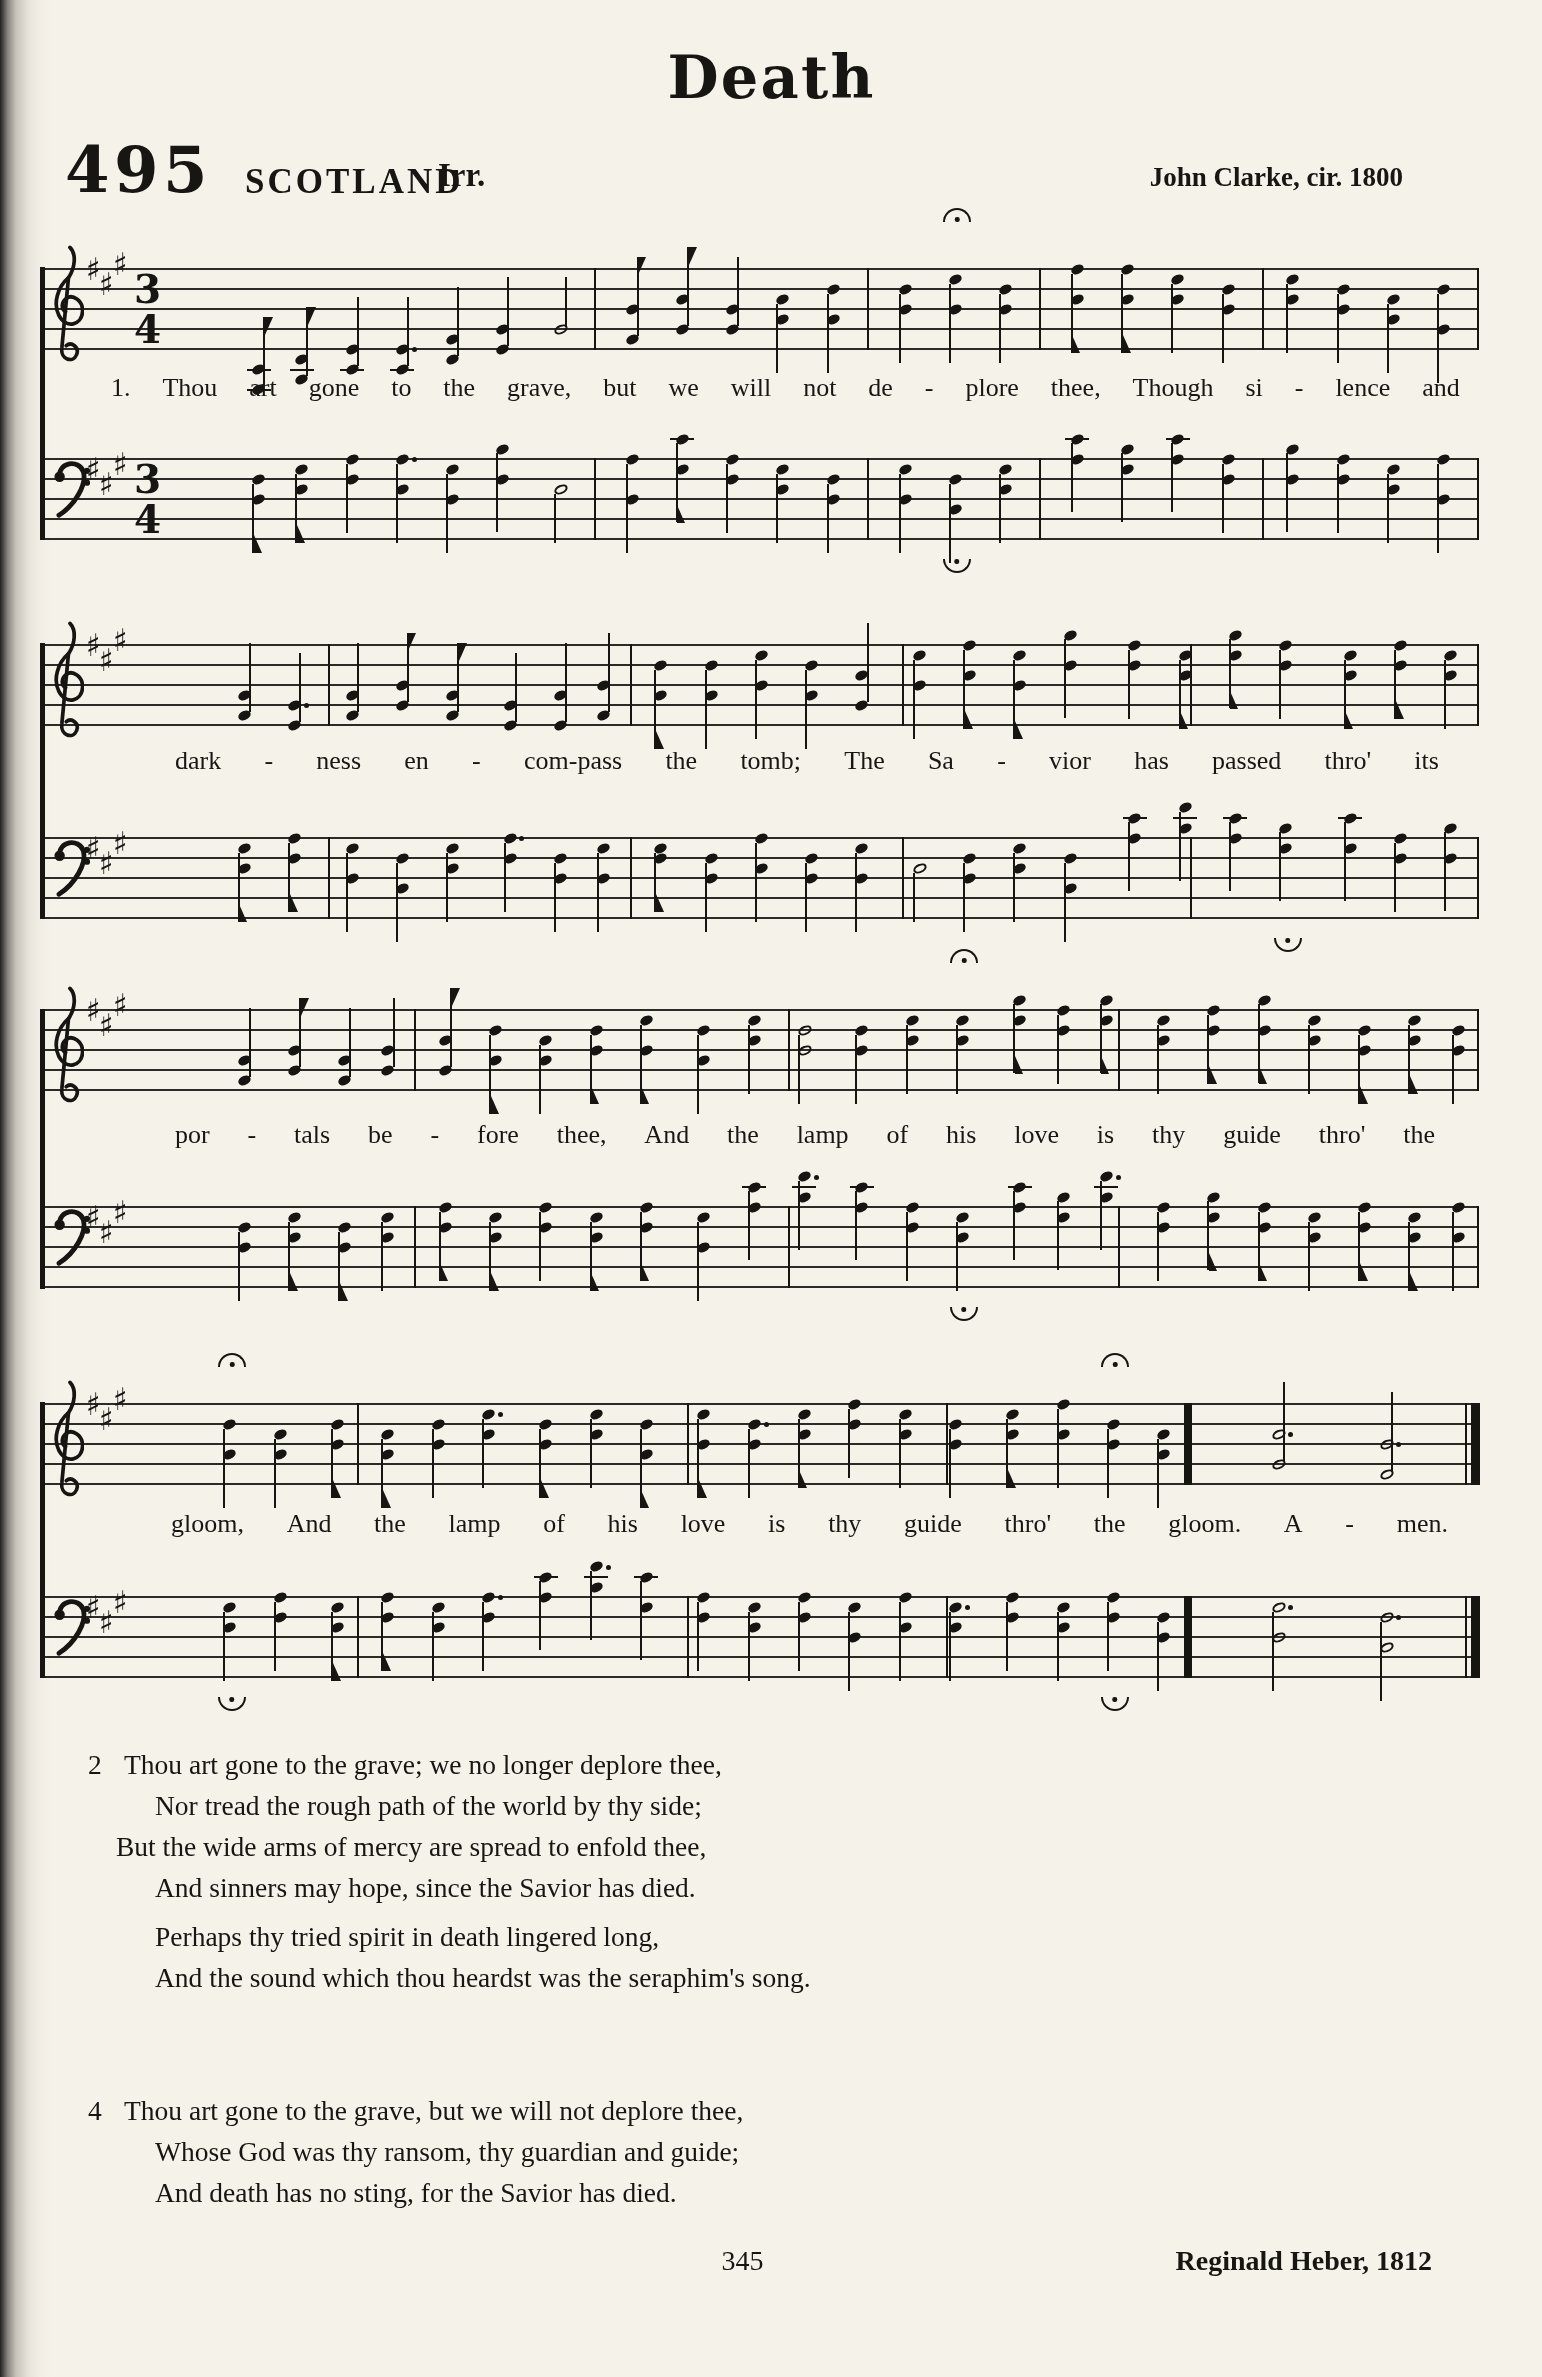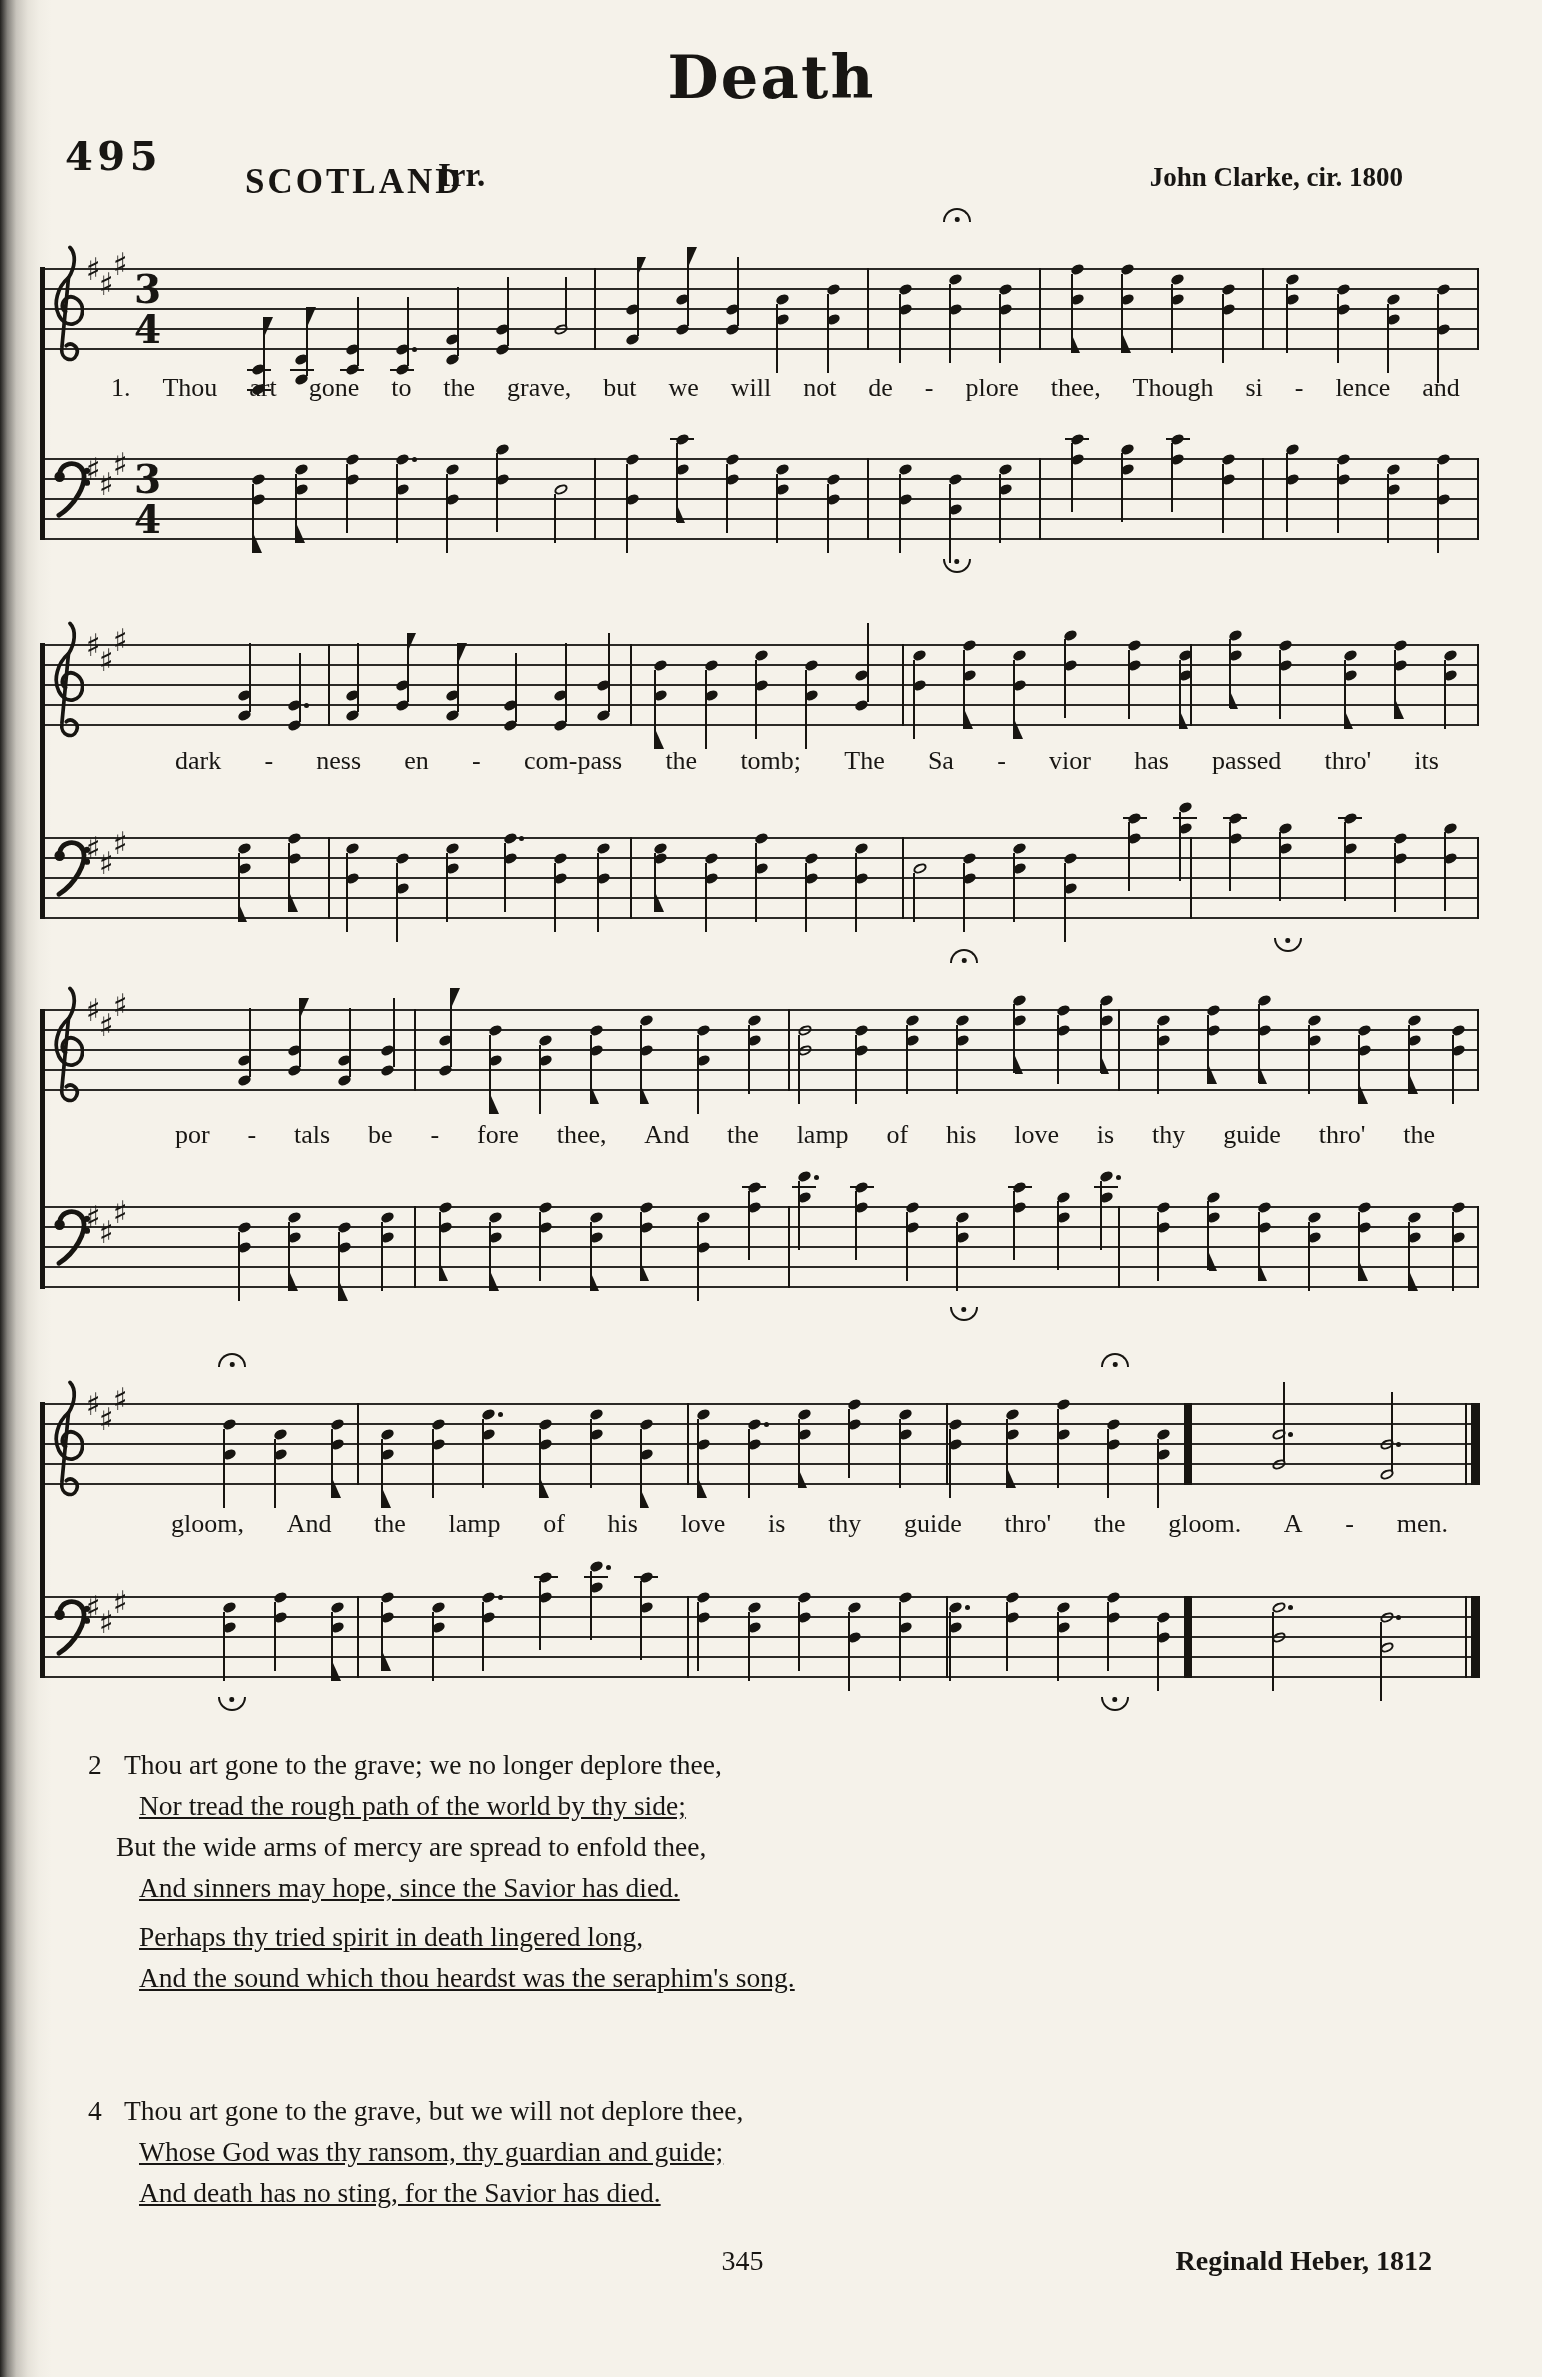--- a/index.html
+++ b/index.html
@@ -11,21 +11,21 @@
   
   .gutter{position:absolute;left:0;top:0;bottom:0;width:52px;pointer-events:none;
     background:linear-gradient(to right,
       rgba(15,14,12,.92) 0px, rgba(40,38,34,.55) 7.4px,
       rgba(95,90,82,.30) 16.3px, rgba(150,143,130,.16) 28px,
       rgba(190,183,170,.08) 39px, rgba(0,0,0,0) 52px);}
   .titleDeath{position:absolute;top:43px;left:0;width:100%;text-align:center;
     font-family:"DejaVu Serif", serif;font-weight:bold;font-size:59px;letter-spacing:2.2px;
     transform:scaleY(1.02);}
   .hymnNo{position:absolute;left:65px;top:132px;font-family:"DejaVu Serif",serif;
-    font-weight:bold;font-size:40px;letter-spacing:4.5px;}
+    font-weight:bold;font-size:64px;letter-spacing:4.5px;}
   .tune{position:absolute;left:245px;top:162px;font-size:35px;letter-spacing:3px;font-weight:bold;}
   .meter{position:absolute;left:438px;top:157px;font-size:33px;font-weight:bold;}
   .composer{position:absolute;right:140px;top:162px;font-size:27px;font-weight:bold;}
 
   .staffbox{position:absolute;}
   .sline{position:absolute;left:0;right:0;height:1.5px;background:rgba(22,20,18,.9);}
   .bar{position:absolute;background:#171511;}
   .sysline{position:absolute;width:4.5px;background:#171511;}
   .head{position:absolute;width:12.6px;height:9px;background:#171511;border-radius:55% 45% 55% 45%;transform:rotate(-19deg);}
   .head.hollow{background:transparent;border:2.4px solid #171511;width:9.7px;height:5.2px;}
@@ -41,21 +41,21 @@
   .tsig{position:absolute;font-family:"DejaVu Serif",serif;font-size:39px;font-weight:bold;line-height:0;}
   .clef{position:absolute;}
 
   .lyric{position:absolute;display:flex;justify-content:space-between;
     font-size:26px;white-space:nowrap;}
   .lyric span{display:inline-block;}
 
   .verse{position:absolute;font-size:27.5px;line-height:41px;}
   .verse .vrow{white-space:nowrap;}
   .vnum{display:inline-block;width:36px;font-weight:normal;}
-  .ind1{margin-left:51px;text-decoration:underline;}
+  .ind1{margin-left:67px;}
   .ind2{margin-left:28px;}
   .pageNum{position:absolute;left:683px;top:2245px;width:119px;text-align:center;font-size:28px;}
   .author{position:absolute;right:111px;top:2245px;font-size:28px;font-weight:bold;}
 </style>
 </head>
 <body>
 
 <div class="gutter"></div>
 
 <div class="titleDeath">Death</div>

